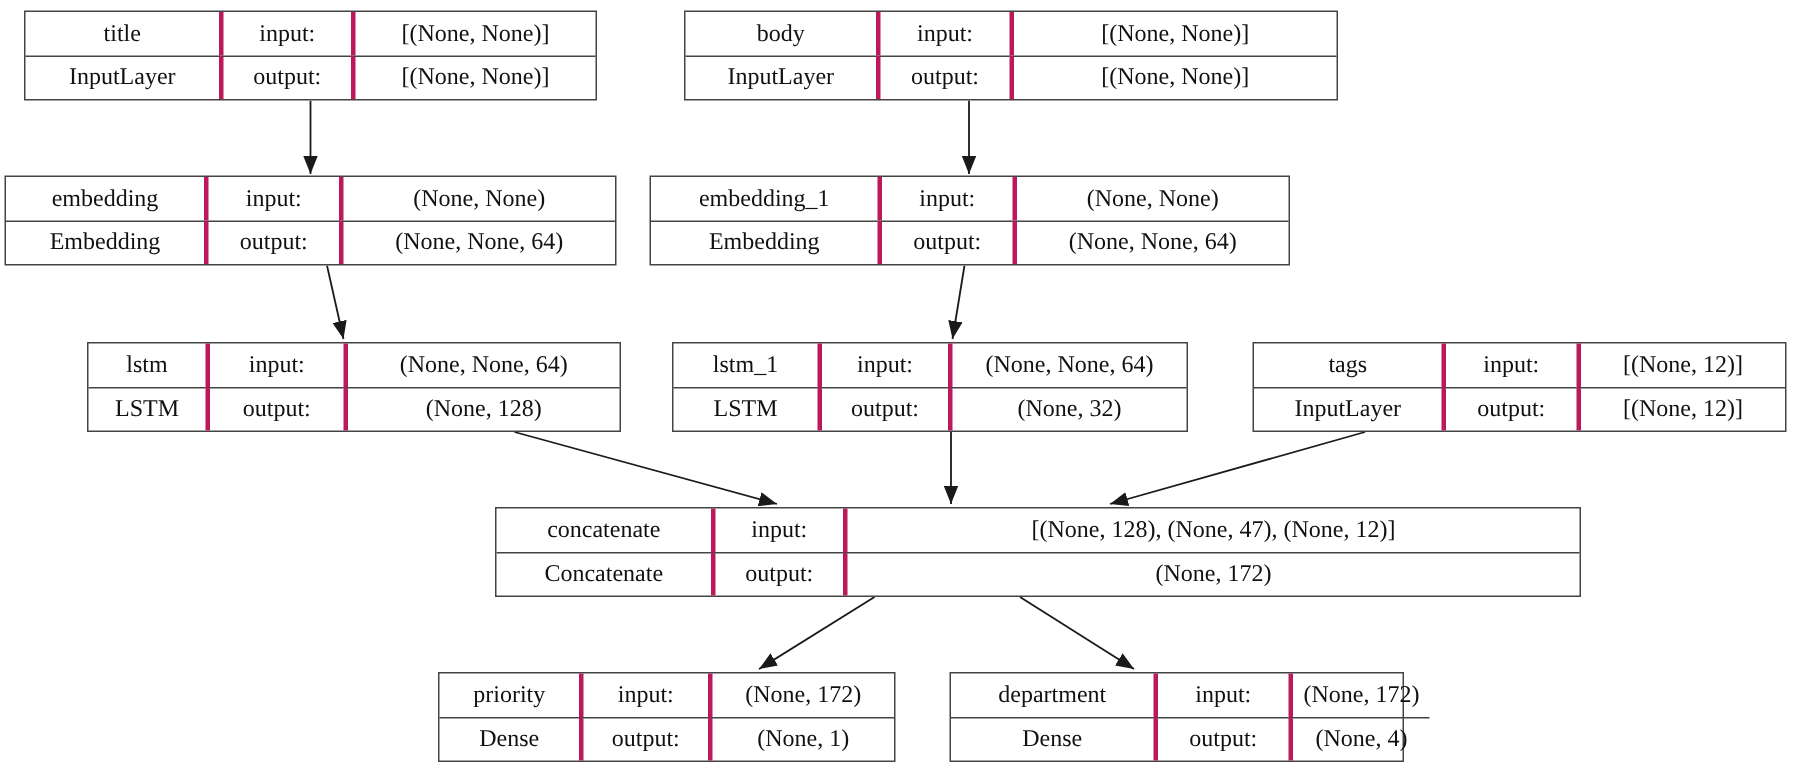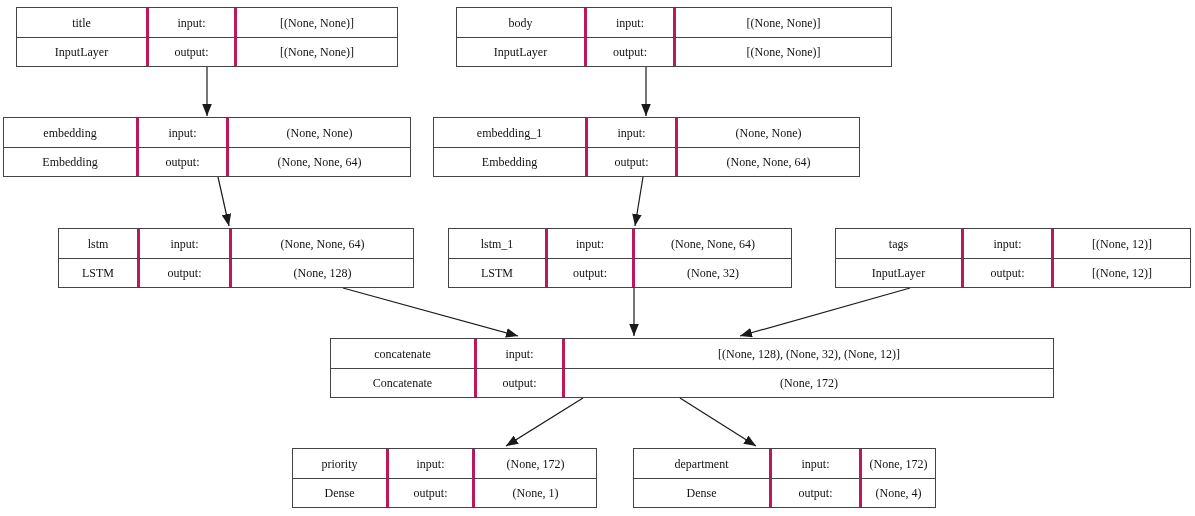--- a/index.html
+++ b/index.html
@@ -2,21 +2,21 @@
 <html><head>
 <meta charset="utf-8">
 <style>
   html, body { margin: 0; padding: 0; background: #ffffff; }
   #canvas {
     position: relative;
     width: 1195px;
     height: 516px;
     background: #ffffff;
     font-family: "Liberation Serif", "DejaVu Serif", serif;
-    font-size: 12px;
+    font-size: 16px;
     color: #111111;
     overflow: hidden;
   }
   .node {
     position: absolute;
     display: grid;
     grid-template-rows: 29px 29px;
     border: 1px solid #444444;
     background: #ffffff;
     box-sizing: border-box;
@@ -131,21 +131,21 @@
     <div class="cell r1">input:</div>
     <div class="cell r1">[(None, 12)]</div>
     <div class="cell c1">InputLayer</div>
     <div class="cell">output:</div>
     <div class="cell">[(None, 12)]</div>
   </div>
 
   <div class="node" id="node-concatenate">
     <div class="cell r1 c1">concatenate</div>
     <div class="cell r1">input:</div>
-    <div class="cell r1">[(None, 128), (None, 32), (None, 12)]</div>
+    <div class="cell r1">[(None, 128), (None, 47), (None, 12)]</div>
     <div class="cell c1">Concatenate</div>
     <div class="cell">output:</div>
     <div class="cell">(None, 172)</div>
   </div>
 
   <div class="node" id="node-priority">
     <div class="cell r1 c1">priority</div>
     <div class="cell r1">input:</div>
     <div class="cell r1">(None, 172)</div>
     <div class="cell c1">Dense</div>

